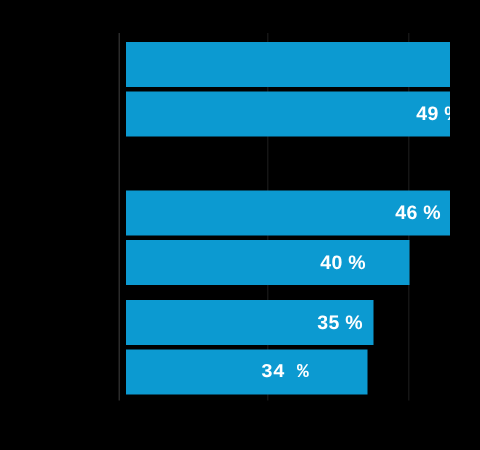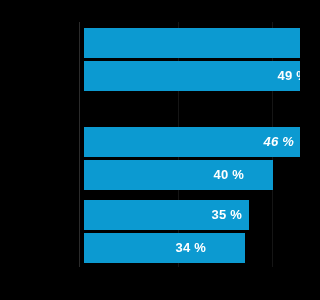--- a/index.html
+++ b/index.html
@@ -101,32 +101,32 @@
     </div>
 
     <div class="bar-row" style="top:61px; width:231px;">
       <div class="bar" style="width:231px;"></div>
       <div class="bar-label" style="left:0; width:231px;">49 %</div>
     </div>
 
 
     <div class="bar-row" style="top:127px; width:217px;">
       <div class="bar" style="width:217px;"></div>
-      <div class="bar-label" style="left:0; width:217px;font-style:italic;">46 %</div>
+      <div class="bar-label" style="left:0; width:217px;">46 %</div>
     </div>
 
     <div class="bar-row" style="top:160px; width:189px;">
       <div class="bar" style="width:189px;"></div>
       <div class="bar-label" style="left:0; width:167px;">40 %</div>
     </div>
 
     <div class="bar-row" style="top:200px; width:165px;">
       <div class="bar" style="width:165px;"></div>
       <div class="bar-label" style="left:0; width:165px;">35 %</div>
     </div>
 
     <div class="bar-row" style="top:233px; width:161px;">
       <div class="bar" style="width:161px;"></div>
-      <div class="bar-label" style="left:0; width:129px;">34 %</div>
+      <div class="bar-label" style="left:0; width:129px;font-family:Liberation Mono, monospace;">34 %</div>
     </div>
 
   </div>
 </div>
 
 </body></html>

